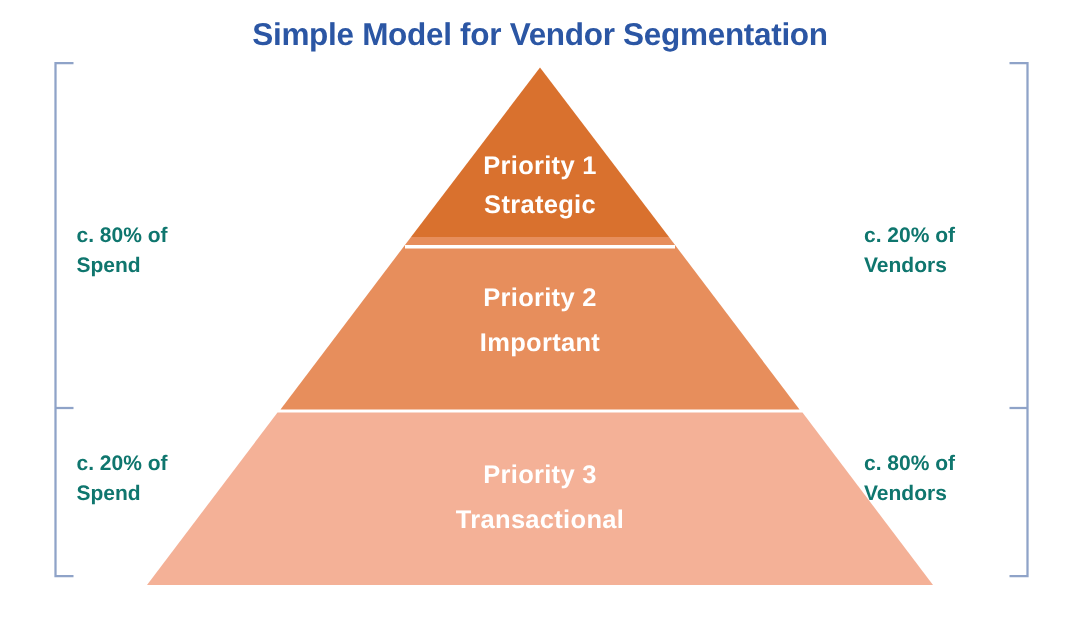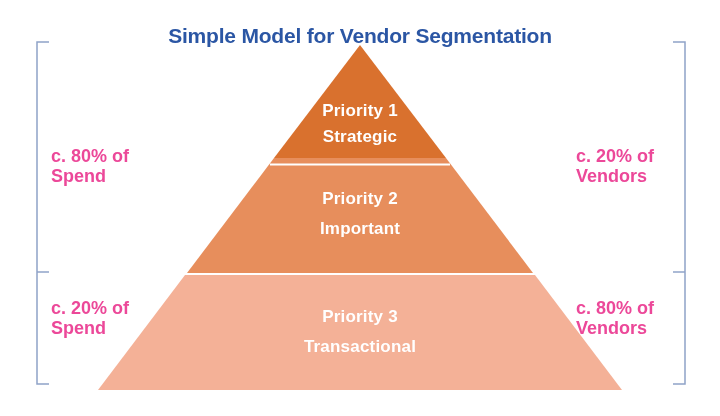--- a/index.html
+++ b/index.html
@@ -10,21 +10,21 @@
   }
   .canvas {
     position: relative;
     width: 720px;
     height: 416px;
     background: #ffffff;
     overflow: hidden;
   }
   .title {
     position: absolute;
-    top: 24px;
+    top: 12px;
     left: 0;
     width: 720px;
     margin: 0;
     text-align: center;
     font-size: 21px;
     font-weight: bold;
     letter-spacing: -0.2px;
     color: #2B56A4;
   }
   .pyramid-svg {
@@ -35,24 +35,24 @@
   .tier-label {
     font-family: "Liberation Sans", sans-serif;
     font-size: 17px;
     font-weight: bold;
     fill: #ffffff;
     letter-spacing: 0.2px;
     text-anchor: middle;
   }
   .side-label {
     position: absolute;
-    font-size: 18px;
+    font-size: 14px;
     font-weight: bold;
     line-height: 20px;
-    color: #ec4899;
+    color: #0f766e;
     white-space: nowrap;
   }
   .side-label span { display: block; }
 </style>
 </head>
 <body>
 
 <div class="canvas">
 
   <h1 class="title">Simple Model for Vendor Segmentation</h1>

